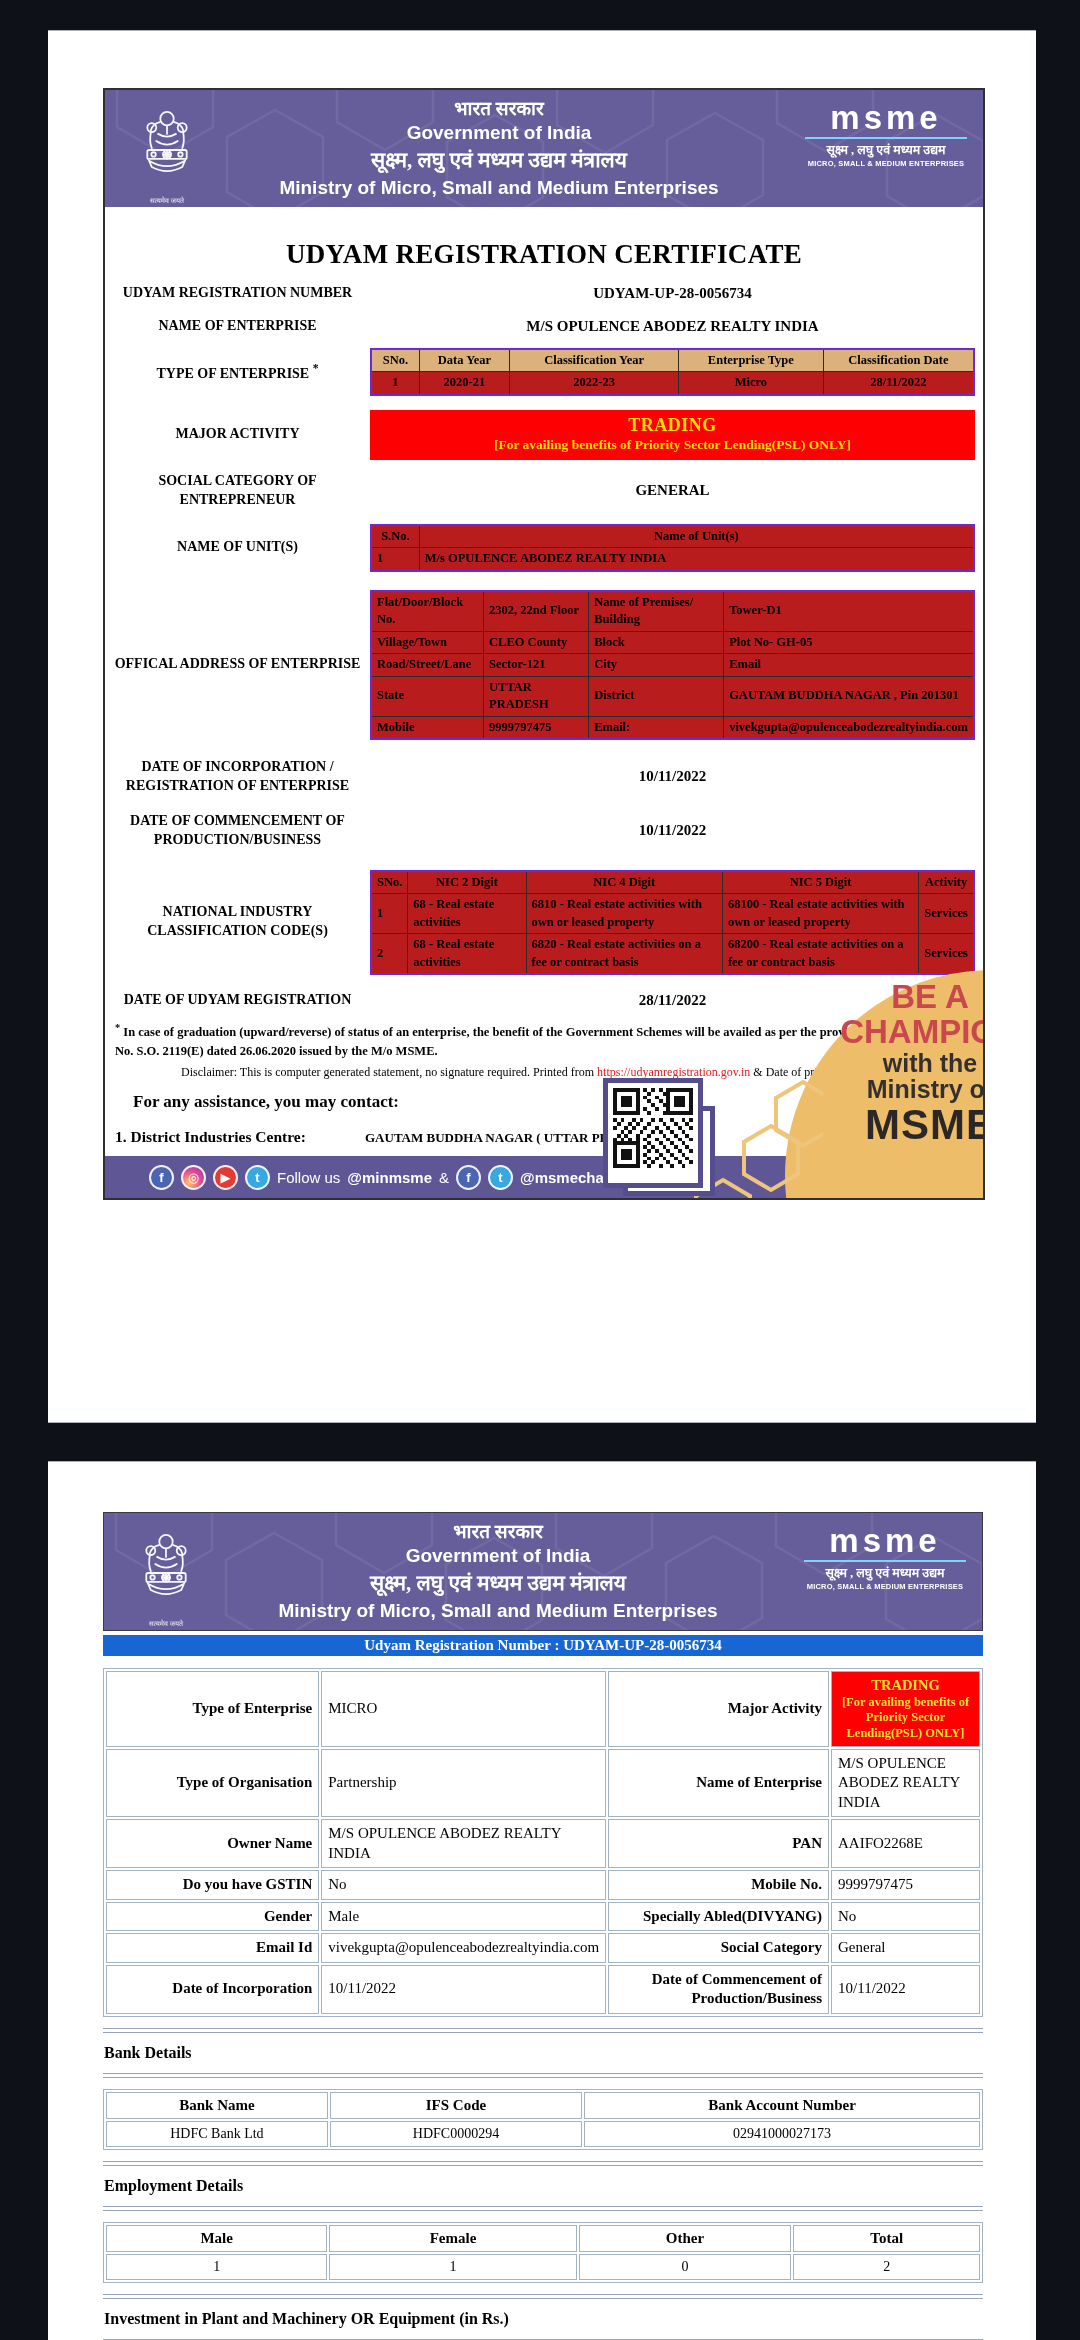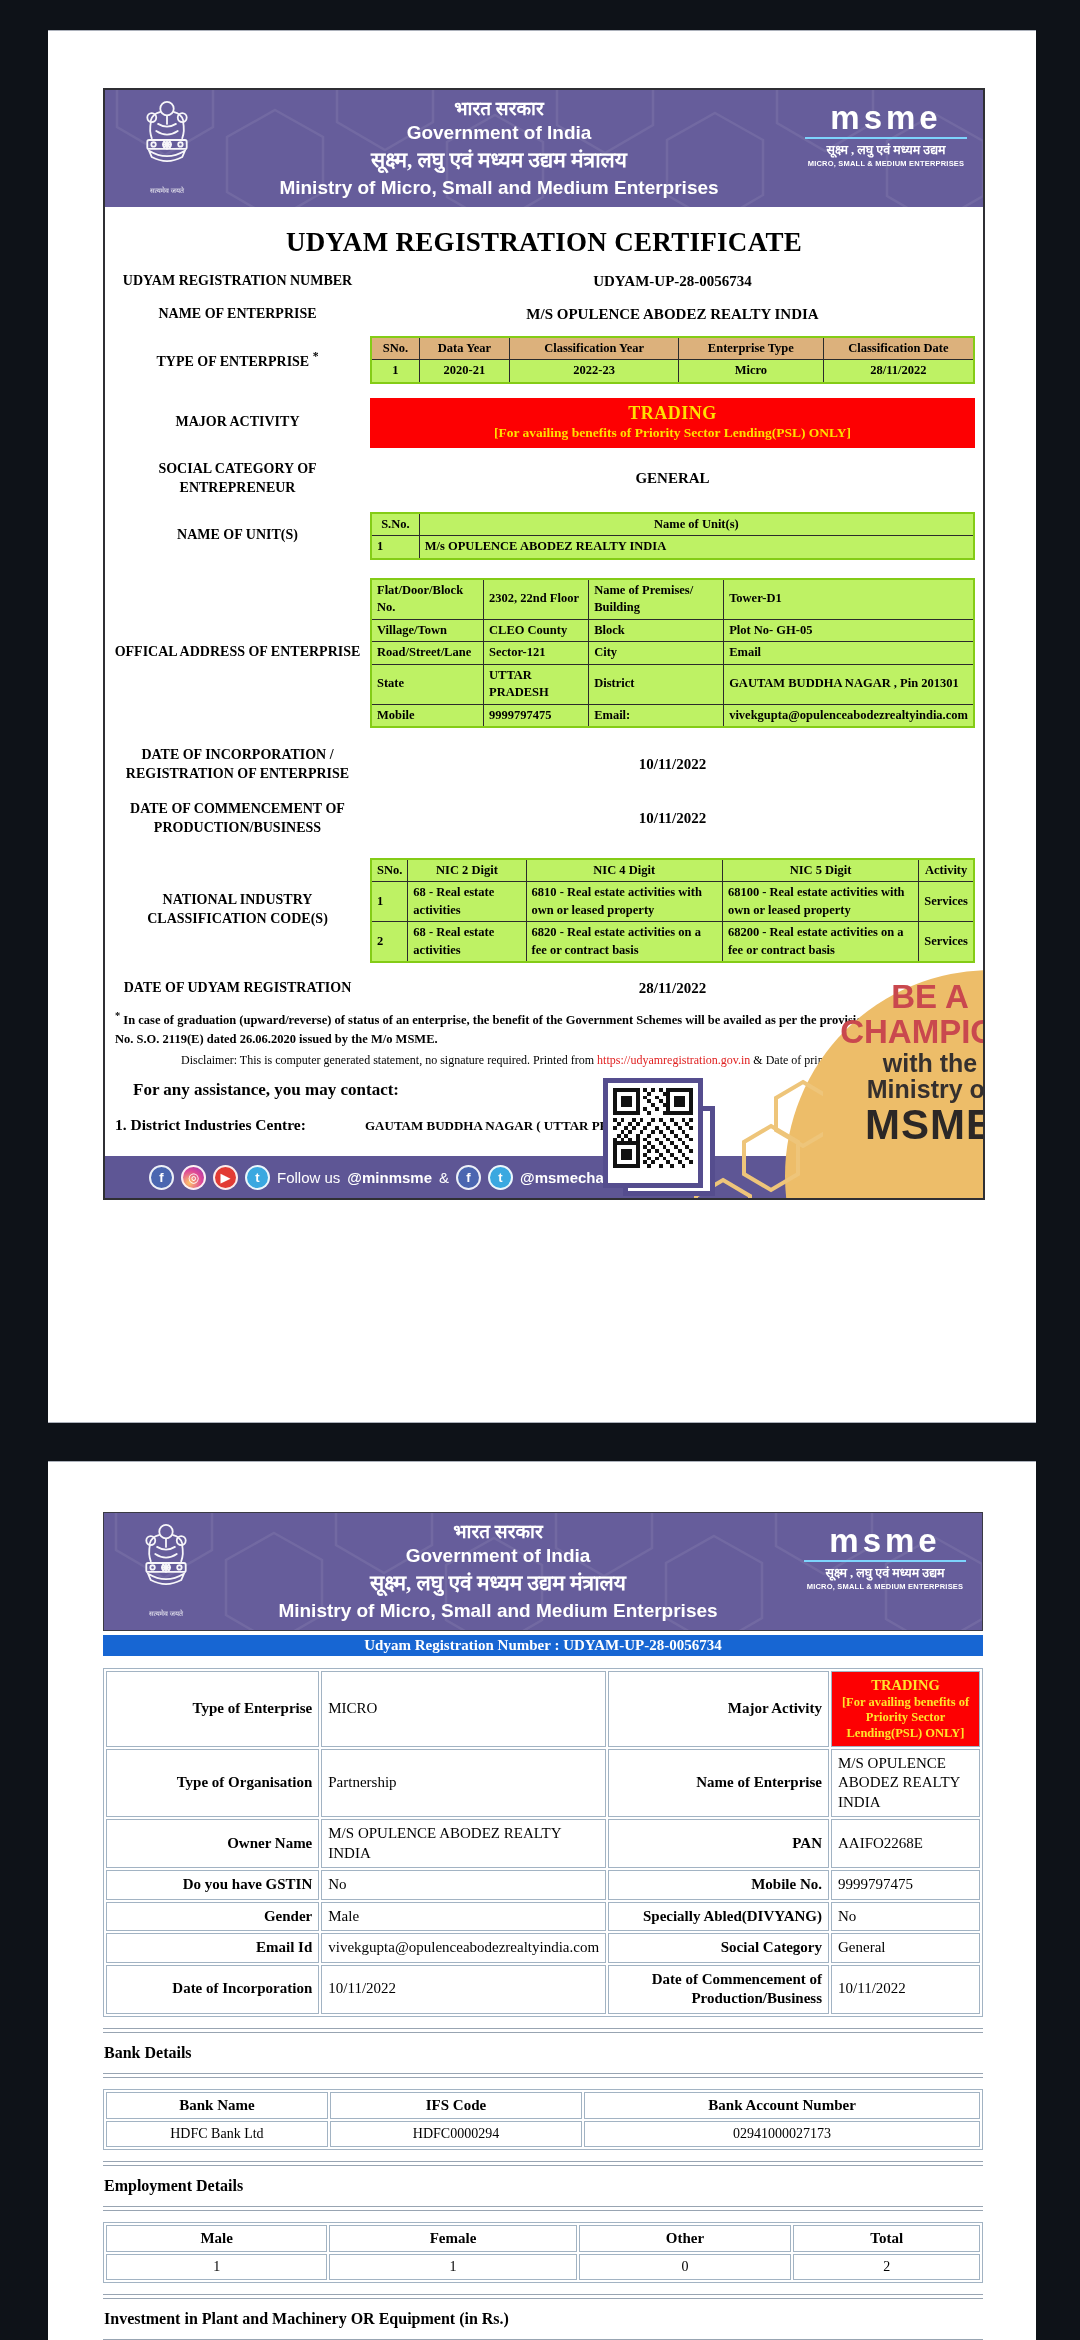--- a/index.html
+++ b/index.html
@@ -12,42 +12,42 @@
 
   
   .cert{position:absolute;left:55px;top:57px;width:878px;height:1108px;
         border:2px solid #2f2f34;overflow:hidden;background:#fff;}
   .cert2{position:absolute;left:55px;top:50px;width:880px;}
 
   
   .banner{position:relative;height:117px;background:#665d9b;overflow:hidden;}
   .banner.b2{border:1px solid #3a3a44;}
   .hexbg{position:absolute;left:0;top:0;pointer-events:none;}
-  .emblem{position:absolute;left:32px;top:7px;width:60px;text-align:center;color:#fff;}
+  .emblem{position:absolute;left:32px;top:17px;width:60px;text-align:center;color:#fff;}
   .embcap{font-size:7px;line-height:8px;opacity:.9;}
   .btext{position:absolute;left:60px;right:150px;top:7px;text-align:center;color:#fff;}
   .bt1{font-size:19px;font-weight:bold;line-height:23px;}
   .bt2{font-family:"Liberation Sans","DejaVu Sans",sans-serif;font-size:19px;font-weight:bold;line-height:26px;}
   .bt3{font-size:21px;font-weight:bold;line-height:28px;}
   .bt4{font-family:"Liberation Sans","DejaVu Sans",sans-serif;font-size:19px;font-weight:bold;line-height:27px;}
   .mlogo{position:absolute;right:16px;top:12px;width:162px;text-align:center;color:#fff;}
   .ml1{font-family:"Liberation Sans","DejaVu Sans",sans-serif;font-weight:800;font-size:33px;
        line-height:32px;letter-spacing:4px;}
   .ml2{font-size:12.5px;font-weight:bold;margin-top:3px;padding-top:2px;border-top:2px solid #7dd3fc;}
   .ml3{font-family:"Liberation Sans","DejaVu Sans",sans-serif;font-size:7.5px;font-weight:bold;letter-spacing:.2px;margin-top:1px;}
 
   
   .body1{position:relative;height:991px;}
-  .title{text-align:center;font-size:27px;font-weight:bold;margin-top:20px;letter-spacing:.3px;}
+  .title{text-align:center;font-size:27px;font-weight:bold;margin-top:32px;letter-spacing:.3px;}
   .row{display:flex;align-items:center;padding-right:8px;}
   .lbl{flex:0 0 265px;text-align:center;font-weight:bold;font-size:14px;line-height:1.35;}
   .val{flex:1;text-align:center;font-weight:bold;font-size:15px;}
   .vtable{flex:1;}
   .mt14{margin-top:14px}.mt12{margin-top:12px}.mt16{margin-top:16px}.mt18{margin-top:18px}.mt20{margin-top:20px}
-  table.t1{width:100%;border-collapse:collapse;border:2px solid #84cc16;background:#bef264;}
+  table.t1{width:100%;border-collapse:collapse;border:2px solid #6d28d9;background:#b91c1c;}
   .t1 th,.t1 td{border:1px solid #2b2b2b;font-size:12.5px;font-weight:bold;padding:2px 5px;
       line-height:1.4;vertical-align:middle;}
   .t1 th{text-align:center;}
   .tan th{background:#dcb17c;}
   .t1 td.c{text-align:center;}
   .t1 td{text-align:left;}
   .redbox{margin-left:265px;margin-right:8px;margin-top:14px;background:#fd0002;
           text-align:center;padding:5px 0 7px;}
   .rb1{font-size:18px;font-weight:bold;color:#ffdf00;letter-spacing:.5px;}
   .rb2{font-size:13.5px;font-weight:bold;color:#ffdf00;margin-top:1px;}

